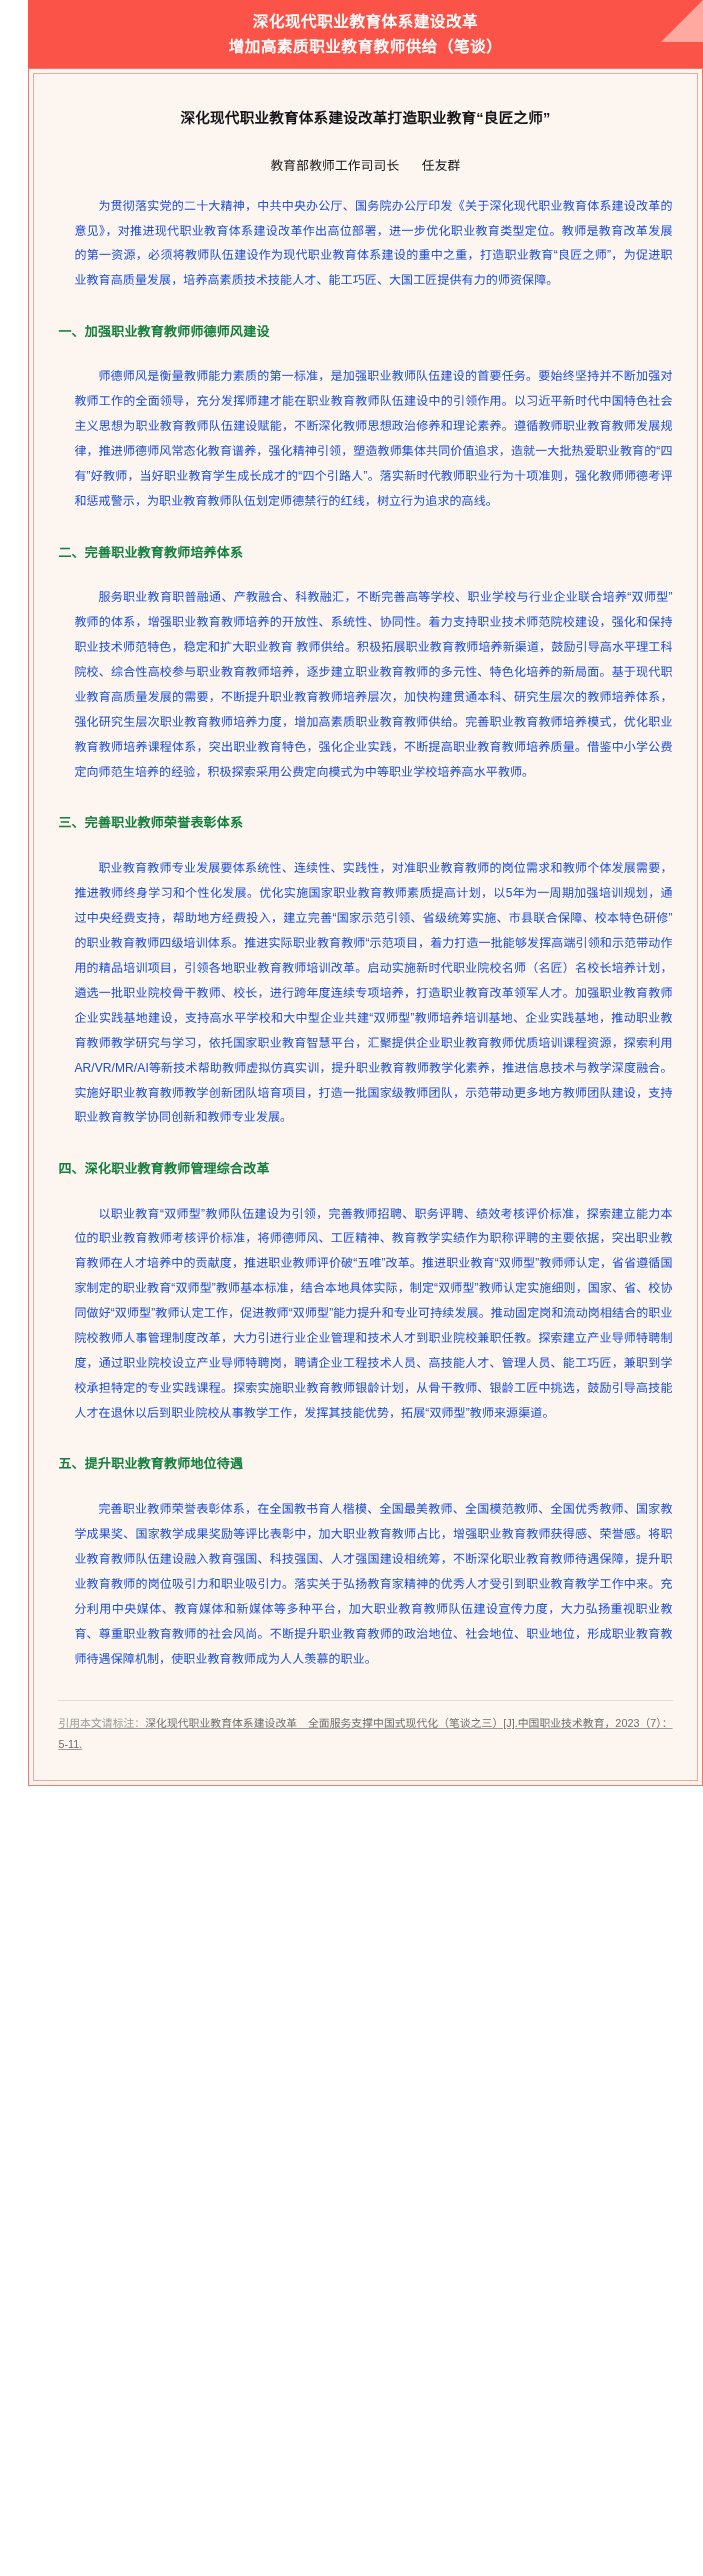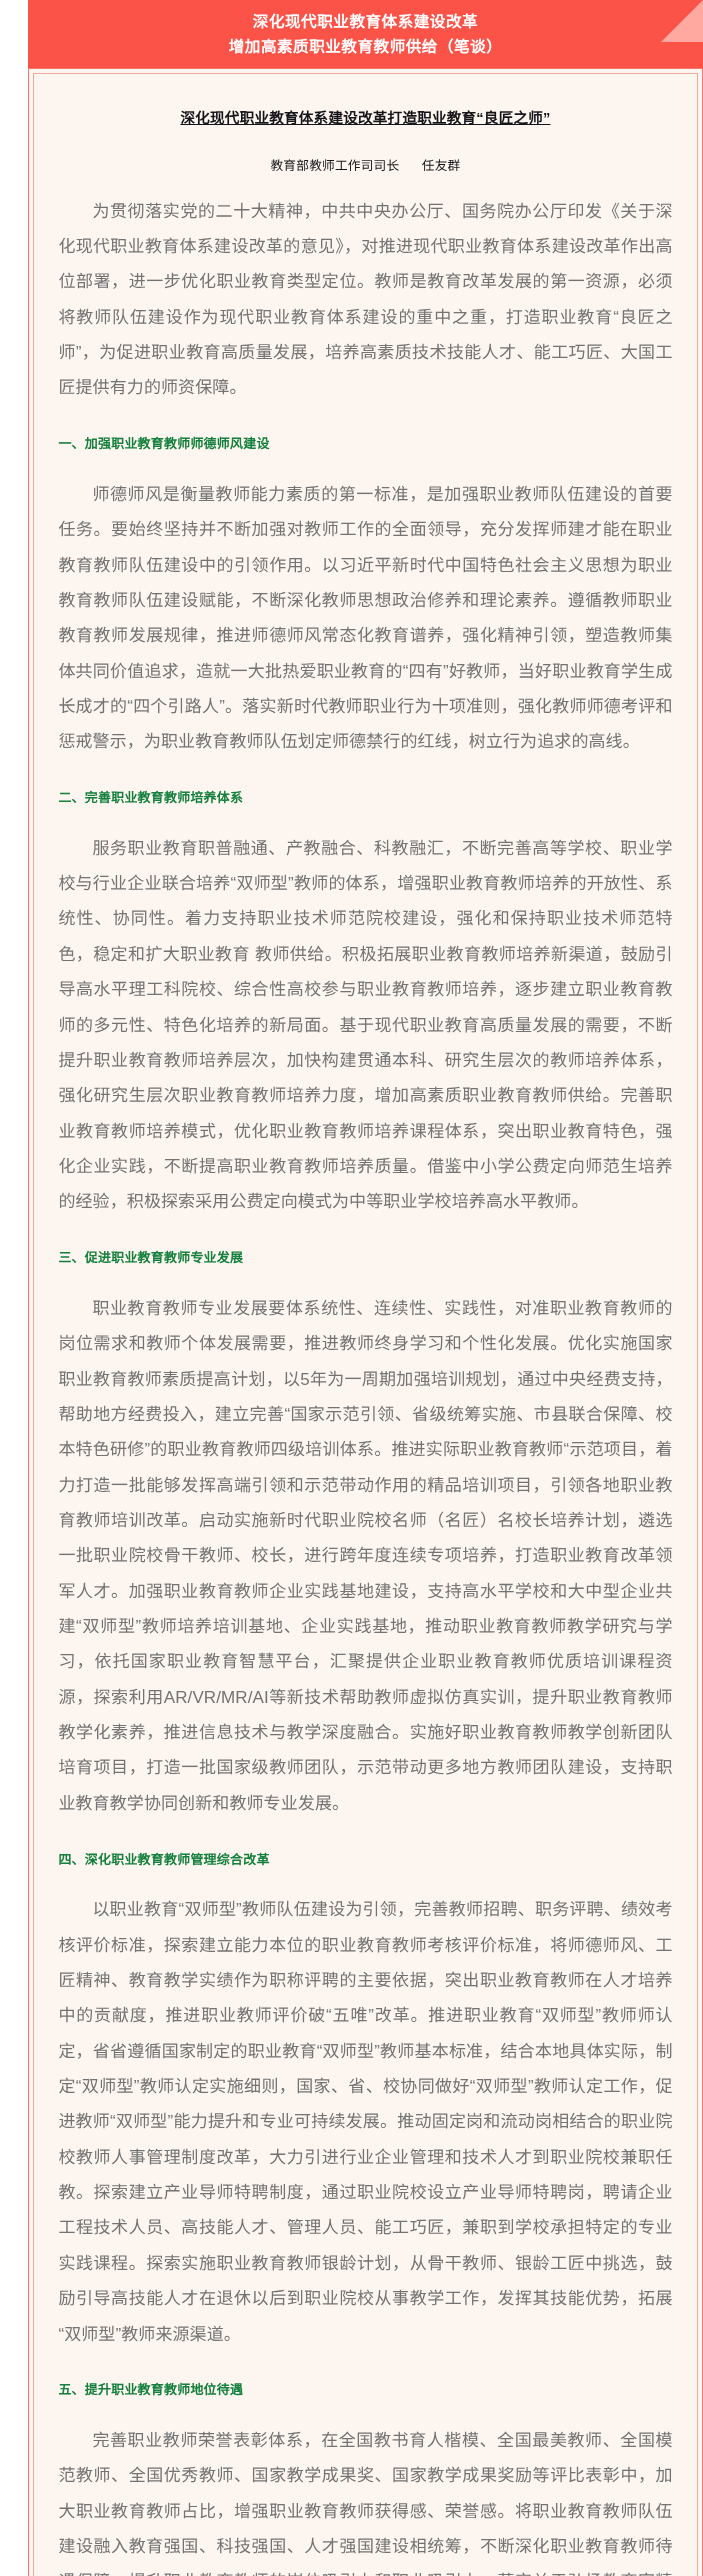--- a/index.html
+++ b/index.html
@@ -60,39 +60,38 @@
 
   
   .article-title {
     text-align: center;
     font-size: 14.6px;
     font-weight: bold;
     color: #16161a;
     line-height: 1.5;
     margin: 13.2px 0 0 0;
     letter-spacing: 0.2px;
-    text-decoration: underline;
   }
   .article-byline {
     text-align: center;
     font-size: 12.7px;
     color: #16161a;
     margin: 24.6px 0 0 0;
     letter-spacing: 0.2px;
   }
   .byline-gap { display: inline-block; width: 15px; }
 
   .para {
-    font-size: 17px;
-    color: #737373;
+    font-size: 12px;
+    color: #1d4ed8;
     line-height: 2.08;
     text-align: justify;
     text-justify: inter-ideograph;
     text-indent: 2em;
-    margin: 20px 0 0 0;
+    margin: 20px 0 0 16px;
     letter-spacing: 0.1px;
   }
 
   .section-head {
     font-size: 13px;
     font-weight: bold;
     color: #15803d;
     line-height: 1.9;
     margin: 26.4px 0 0 0;
     text-indent: 0;
@@ -139,21 +138,21 @@
     </div>
 
     <p class="para">为贯彻落实党的二十大精神，中共中央办公厅、国务院办公厅印发《关于深化现代职业教育体系建设改革的意见》，对推进现代职业教育体系建设改革作出高位部署，进一步优化职业教育类型定位。教师是教育改革发展的第一资源，必须将教师队伍建设作为现代职业教育体系建设的重中之重，打造职业教育“良匠之师”，为促进职业教育高质量发展，培养高素质技术技能人才、能工巧匠、大国工匠提供有力的师资保障。</p>
 
     <h2 class="section-head">一、加强职业教育教师师德师风建设</h2>
     <p class="para">师德师风是衡量教师能力素质的第一标准，是加强职业教师队伍建设的首要任务。要始终坚持并不断加强对教师工作的全面领导，充分发挥师建才能在职业教育教师队伍建设中的引领作用。以习近平新时代中国特色社会主义思想为职业教育教师队伍建设赋能，不断深化教师思想政治修养和理论素养。遵循教师职业教育教师发展规律，推进师德师风常态化教育谱养，强化精神引领，塑造教师集体共同价值追求，造就一大批热爱职业教育的“四有”好教师，当好职业教育学生成长成才的“四个引路人”。落实新时代教师职业行为十项准则，强化教师师德考评和惩戒警示，为职业教育教师队伍划定师德禁行的红线，树立行为追求的高线。</p>
 
     <h2 class="section-head">二、完善职业教育教师培养体系</h2>
     <p class="para">服务职业教育职普融通、产教融合、科教融汇，不断完善高等学校、职业学校与行业企业联合培养“双师型”教师的体系，增强职业教育教师培养的开放性、系统性、协同性。着力支持职业技术师范院校建设，强化和保持职业技术师范特色，稳定和扩大职业教育 教师供给。积极拓展职业教育教师培养新渠道，鼓励引导高水平理工科院校、综合性高校参与职业教育教师培养，逐步建立职业教育教师的多元性、特色化培养的新局面。基于现代职业教育高质量发展的需要，不断提升职业教育教师培养层次，加快构建贯通本科、研究生层次的教师培养体系，强化研究生层次职业教育教师培养力度，增加高素质职业教育教师供给。完善职业教育教师培养模式，优化职业教育教师培养课程体系，突出职业教育特色，强化企业实践，不断提高职业教育教师培养质量。借鉴中小学公费定向师范生培养的经验，积极探索采用公费定向模式为中等职业学校培养高水平教师。</p>
 
-    <h2 class="section-head">三、促进职业教育教师专业发展</h2>
+    <h2 class="section-head">三、完善职业教师荣誉表彰体系</h2>
     <p class="para">职业教育教师专业发展要体系统性、连续性、实践性，对准职业教育教师的岗位需求和教师个体发展需要，推进教师终身学习和个性化发展。优化实施国家职业教育教师素质提高计划，以5年为一周期加强培训规划，通过中央经费支持，帮助地方经费投入，建立完善“国家示范引领、省级统筹实施、市县联合保障、校本特色研修”的职业教育教师四级培训体系。推进实际职业教育教师“示范项目，着力打造一批能够发挥高端引领和示范带动作用的精品培训项目，引领各地职业教育教师培训改革。启动实施新时代职业院校名师（名匠）名校长培养计划，遴选一批职业院校骨干教师、校长，进行跨年度连续专项培养，打造职业教育改革领军人才。加强职业教育教师企业实践基地建设，支持高水平学校和大中型企业共建“双师型”教师培养培训基地、企业实践基地，推动职业教育教师教学研究与学习，依托国家职业教育智慧平台，汇聚提供企业职业教育教师优质培训课程资源，探索利用AR/VR/MR/AI等新技术帮助教师虚拟仿真实训，提升职业教育教师教学化素养，推进信息技术与教学深度融合。实施好职业教育教师教学创新团队培育项目，打造一批国家级教师团队，示范带动更多地方教师团队建设，支持职业教育教学协同创新和教师专业发展。</p>
 
     <h2 class="section-head">四、深化职业教育教师管理综合改革</h2>
     <p class="para">以职业教育“双师型”教师队伍建设为引领，完善教师招聘、职务评聘、绩效考核评价标准，探索建立能力本位的职业教育教师考核评价标准，将师德师风、工匠精神、教育教学实绩作为职称评聘的主要依据，突出职业教育教师在人才培养中的贡献度，推进职业教师评价破“五唯”改革。推进职业教育“双师型”教师师认定，省省遵循国家制定的职业教育“双师型”教师基本标准，结合本地具体实际，制定“双师型”教师认定实施细则，国家、省、校协同做好“双师型”教师认定工作，促进教师“双师型”能力提升和专业可持续发展。推动固定岗和流动岗相结合的职业院校教师人事管理制度改革，大力引进行业企业管理和技术人才到职业院校兼职任教。探索建立产业导师特聘制度，通过职业院校设立产业导师特聘岗，聘请企业工程技术人员、高技能人才、管理人员、能工巧匠，兼职到学校承担特定的专业实践课程。探索实施职业教育教师银龄计划，从骨干教师、银龄工匠中挑选，鼓励引导高技能人才在退休以后到职业院校从事教学工作，发挥其技能优势，拓展“双师型”教师来源渠道。</p>
 
     <h2 class="section-head">五、提升职业教育教师地位待遇</h2>
     <p class="para">完善职业教师荣誉表彰体系，在全国教书育人楷模、全国最美教师、全国模范教师、全国优秀教师、国家教学成果奖、国家教学成果奖励等评比表彰中，加大职业教育教师占比，增强职业教育教师获得感、荣誉感。将职业教育教师队伍建设融入教育强国、科技强国、人才强国建设相统筹，不断深化职业教育教师待遇保障，提升职业教育教师的岗位吸引力和职业吸引力。落实关于弘扬教育家精神的优秀人才受引到职业教育教学工作中来。充分利用中央媒体、教育媒体和新媒体等多种平台，加大职业教育教师队伍建设宣传力度，大力弘扬重视职业教育、尊重职业教育教师的社会风尚。不断提升职业教育教师的政治地位、社会地位、职业地位，形成职业教育教师待遇保障机制，使职业教育教师成为人人羡慕的职业。</p>
 
     <hr class="cite-sep">
 

